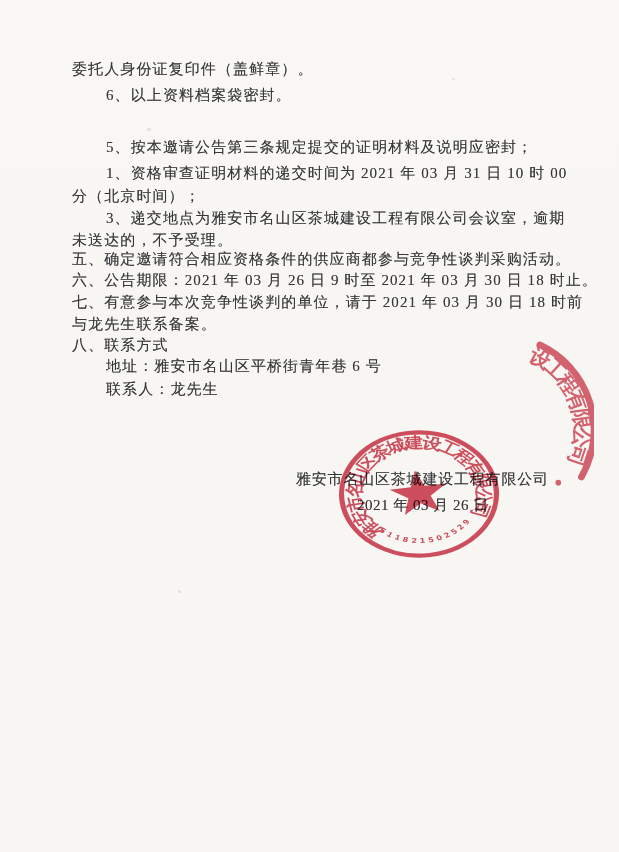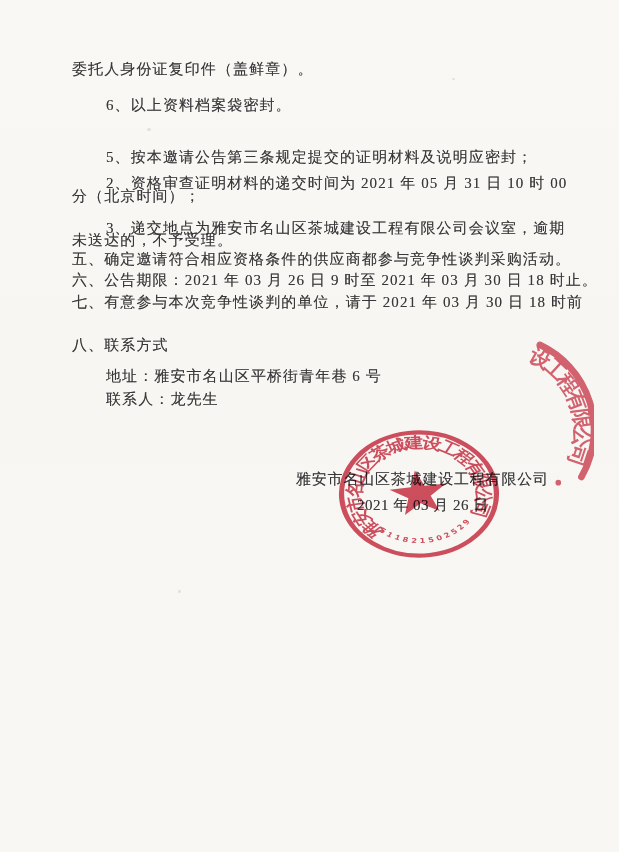--- a/index.html
+++ b/index.html
@@ -15,21 +15,21 @@
   }
   .bline{
     position:absolute;
     font-size:15px;
     letter-spacing:1.1px;
     color:#38383a;
     white-space:nowrap;
     text-shadow:0 0 .4px rgba(40,40,40,.45);
   }
   .ind0{left:72px;}
-  .ind1{left:106px;margin-top:10px;}
+  .ind1{left:106px;}
   .sig{
     position:absolute;
     font-size:15px;
     color:#38383a;
     white-space:nowrap;
     text-shadow:0 0 .4px rgba(40,40,40,.45);
   }
   .seal-wrap{
     position:absolute;
     mix-blend-mode:multiply;
@@ -50,27 +50,28 @@
   .speck{position:absolute;border-radius:50%;background:rgba(120,120,118,.18);}
 </style>
 </head>
 <body>
 
 <div class="page">
 
   <div class="bline ind0" style="top:60px">委托人身份证复印件（盖鲜章）。</div>
   <div class="bline ind1" style="top:86px">6、以上资料档案袋密封。</div>
   <div class="bline ind1" style="top:138px">5、按本邀请公告第三条规定提交的证明材料及说明应密封；</div>
-  <div class="bline ind1" style="top:164px">2、资格审查证明材料的递交时间为 2021 年 05 月 31 日 10 时 00</div>
+  <div class="bline ind1" style="top:164px">1、资格审查证明材料的递交时间为 2021 年 03 月 31 日 10 时 00</div>
   <div class="bline ind0" style="top:187px">分（北京时间）；</div>
   <div class="bline ind1" style="top:209px">3、递交地点为雅安市名山区茶城建设工程有限公司会议室，逾期</div>
   <div class="bline ind0" style="top:231px">未送达的，不予受理。</div>
   <div class="bline ind0" style="top:250px">五、确定邀请符合相应资格条件的供应商都参与竞争性谈判采购活动。</div>
   <div class="bline ind0" style="top:271px">六、公告期限：2021 年 03 月 26 日 9 时至 2021 年 03 月 30 日 18 时止。</div>
   <div class="bline ind0" style="top:293px">七、有意参与本次竞争性谈判的单位，请于 2021 年 03 月 30 日 18 时前</div>
+  <div class="bline ind0" style="top:315px">与龙先生联系备案。</div>
   <div class="bline ind0" style="top:336px">八、联系方式</div>
   <div class="bline ind1" style="top:357px">地址：雅安市名山区平桥街青年巷 6 号</div>
   <div class="bline ind1" style="top:380px">联系人：龙先生</div>
 
   <div class="sig" style="left:296px;top:470px;letter-spacing:0.8px">雅安市名山区茶城建设工程有限公司</div>
   <div class="sig" style="left:357px;top:496px;letter-spacing:0.5px">2021 年 03 月 26 日</div>
 
   <div class="seal-wrap seal-main">
     <svg viewBox="-100 -100 200 200" preserveAspectRatio="none">
       <defs>

